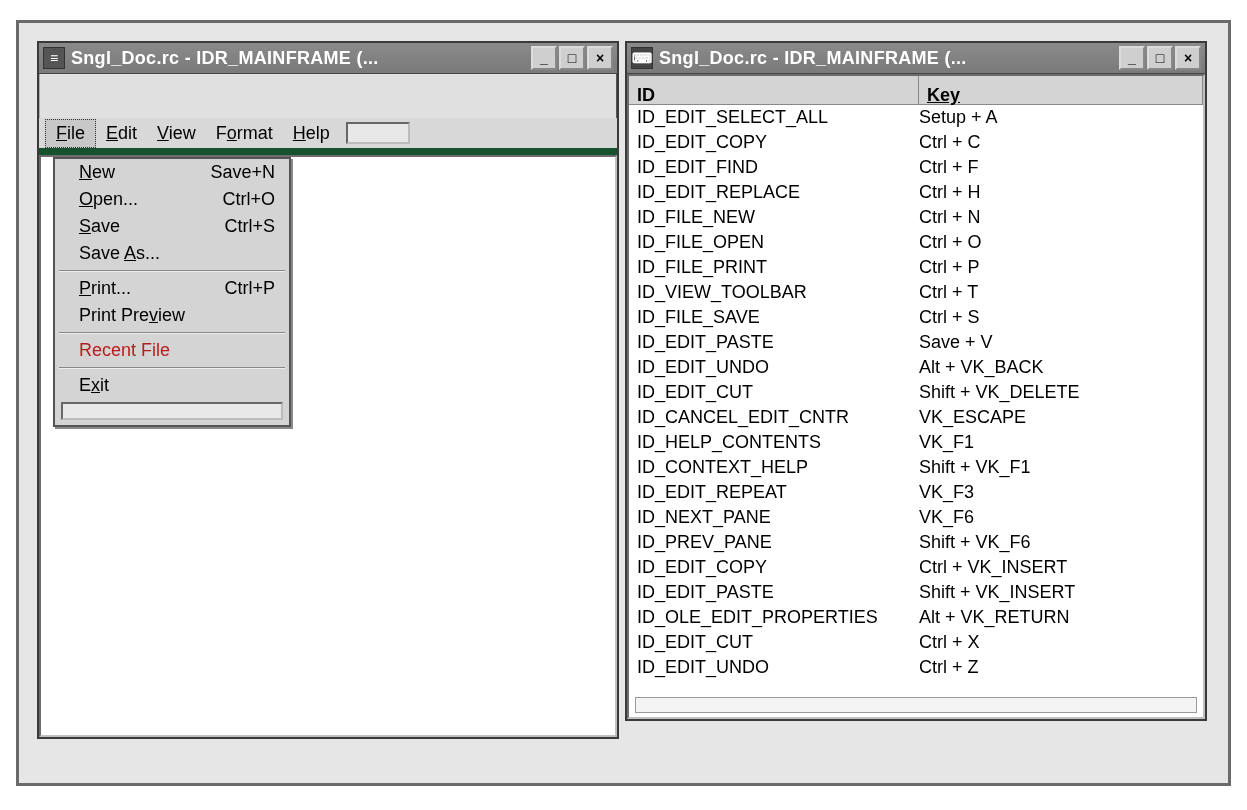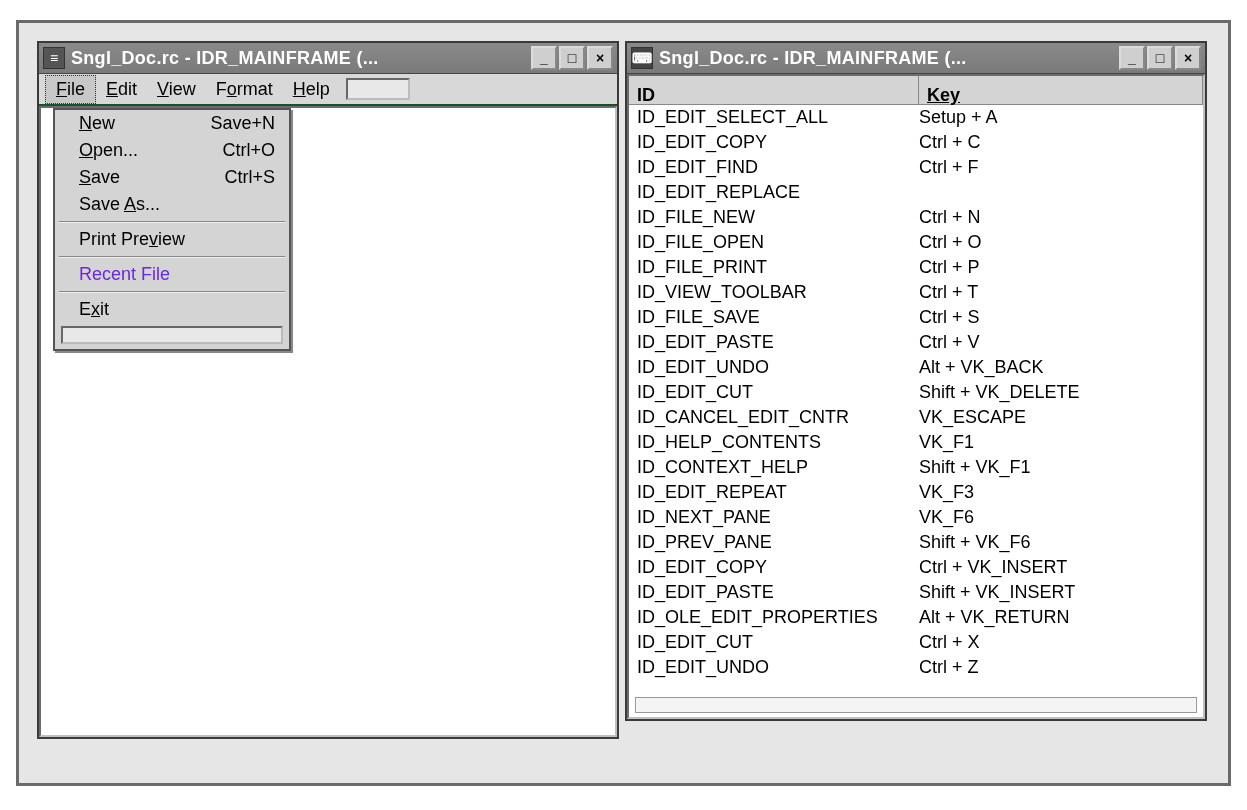--- a/index.html
+++ b/index.html
@@ -85,24 +85,25 @@
     display: flex;
     align-items: center;
     justify-content: center;
     font-size: 14px;
     color: #000;
     font-weight: bold;
   }
   .menubar {
     height: 30px;
     background: #d8d8d8;
-    border-bottom: 2px solid #14532d;
+    border-bottom: 7px solid #14532d;
     display: flex;
     align-items: center;
     padding: 0 6px;
+    margin-top: 44px;
   }
   .menubar .menu-item {
     padding: 3px 10px;
     cursor: default;
   }
   .menubar .menu-item.active {
     border: 1px dotted #333;
     background: #c8c8c8;
   }
   .dropdown {
@@ -114,21 +115,21 @@
     box-shadow: 2px 2px 0 #888;
   }
   .dropdown .ditem {
     display: flex;
     justify-content: space-between;
     padding: 3px 14px 3px 24px;
     font-size: 18px;
     gap: 24px;
   }
   .dropdown .ditem.disabled {
-    color: #6d28d9;
+    color: #b91c1c;
   }
   .dropdown .sep {
     height: 0;
     border-top: 1px solid #888;
     border-bottom: 1px solid #eee;
     margin: 3px 4px;
   }
   .dropdown .new-slot {
     height: 14px;
     margin: 3px 6px 5px 6px;
@@ -236,20 +237,24 @@
             <div class="ditem">
               <span><span></span><u>S</u><span>ave</span></span>
               <span>Ctrl+S</span>
             </div>
             <div class="ditem">
               <span><span>Save </span><u>A</u><span>s...</span></span>
               <span></span>
             </div>
             <div class="sep"></div>
             <div class="ditem">
+              <span><span></span><u>P</u><span>rint...</span></span>
+              <span>Ctrl+P</span>
+            </div>
+            <div class="ditem">
               <span><span>Print Pre</span><u>v</u><span>iew</span></span>
               <span></span>
             </div>
             <div class="sep"></div>
             <div class="ditem disabled">
               <span>Recent File</span>
                 <span></span>
             </div>
             <div class="sep"></div>
             <div class="ditem">
@@ -286,20 +291,21 @@
             <div class="trow">
               <div class="tid">ID_EDIT_COPY</div>
               <div class="tkey">Ctrl + C</div>
             </div>
             <div class="trow">
               <div class="tid">ID_EDIT_FIND</div>
               <div class="tkey">Ctrl + F</div>
             </div>
             <div class="trow">
               <div class="tid">ID_EDIT_REPLACE</div>
+              <div class="tkey">Ctrl + H</div>
             </div>
             <div class="trow">
               <div class="tid">ID_FILE_NEW</div>
               <div class="tkey">Ctrl + N</div>
             </div>
             <div class="trow">
               <div class="tid">ID_FILE_OPEN</div>
               <div class="tkey">Ctrl + O</div>
             </div>
             <div class="trow">
@@ -309,21 +315,21 @@
             <div class="trow">
               <div class="tid">ID_VIEW_TOOLBAR</div>
               <div class="tkey">Ctrl + T</div>
             </div>
             <div class="trow">
               <div class="tid">ID_FILE_SAVE</div>
               <div class="tkey">Ctrl + S</div>
             </div>
             <div class="trow">
               <div class="tid">ID_EDIT_PASTE</div>
-              <div class="tkey">Ctrl + V</div>
+              <div class="tkey">Save + V</div>
             </div>
             <div class="trow">
               <div class="tid">ID_EDIT_UNDO</div>
               <div class="tkey">Alt + VK_BACK</div>
             </div>
             <div class="trow">
               <div class="tid">ID_EDIT_CUT</div>
               <div class="tkey">Shift + VK_DELETE</div>
             </div>
             <div class="trow">

